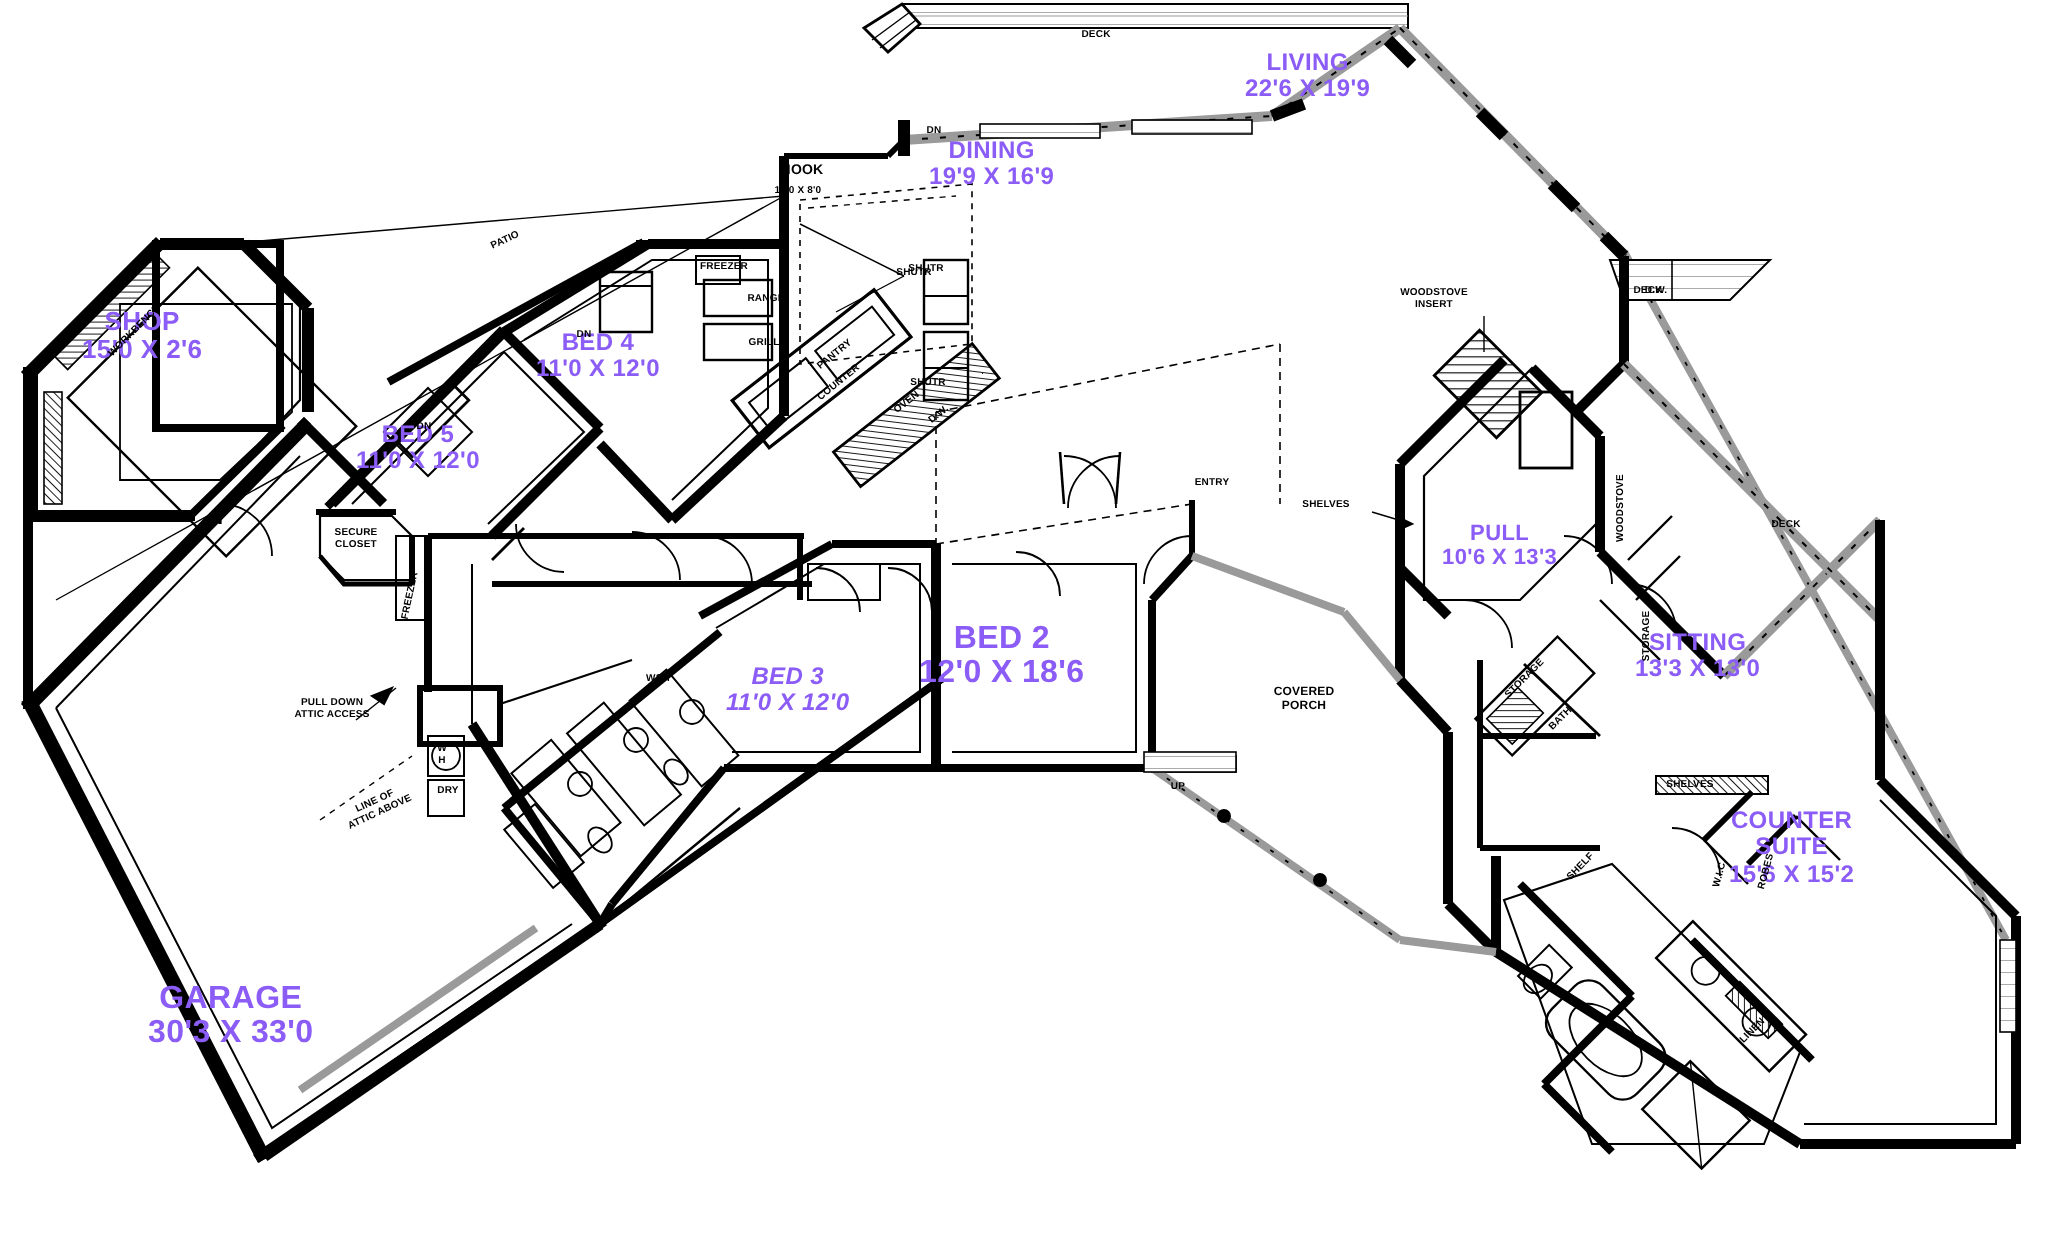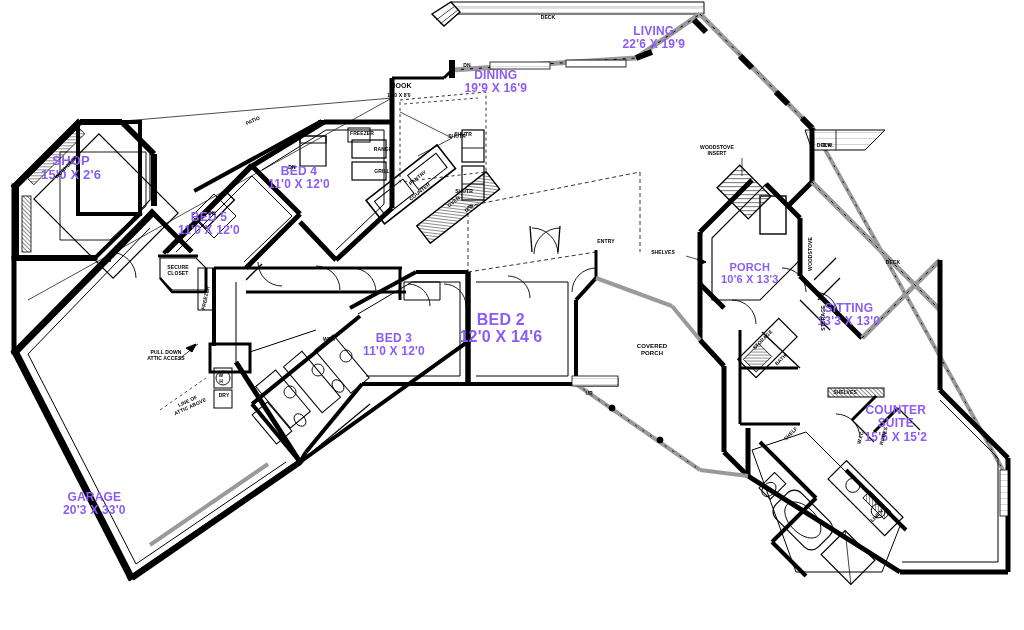--- a/index.html
+++ b/index.html
@@ -456,45 +456,45 @@
         <span class="rm-dim">15'0 X 2'6</span>
       </div>
       <div class="rm-label" style="left: 178px; top: 210.5px; font-size: 12px;">
         <span class="rm-name">BED 5</span>
         <span class="rm-dim">11'0 X 12'0</span>
       </div>
       <div class="rm-label" style="left: 268px; top: 164.5px; font-size: 12px;">
         <span class="rm-name">BED 4</span>
         <span class="rm-dim">11'0 X 12'0</span>
       </div>
-      <div class="rm-label" style="left: 363px; top: 331.5px; font-size: 12px;">
+      <div class="rm-label" style="left: 363px; top: 331.5px; font-size: 12px; font-style: italic;">
         <span class="rm-name">BED 3</span>
         <span class="rm-dim">11'0 X 12'0</span>
       </div>
       <div class="rm-label" style="left: 459.5px; top: 310.5px; font-size: 16px;">
         <span class="rm-name">BED 2</span>
-        <span class="rm-dim">12'0 X 14'6</span>
-      </div>
-      <div class="rm-label" style="left: 63px; top: 490.5px; font-size: 12px;">
+        <span class="rm-dim">12'0 X 18'6</span>
+      </div>
+      <div class="rm-label" style="left: 74px; top: 490.5px; font-size: 16px;">
         <span class="rm-name">GARAGE</span>
-        <span class="rm-dim">20'3 X 33'0</span>
+        <span class="rm-dim">30'3 X 33'0</span>
       </div>
       <div class="rm-label" style="left: 622.5px; top: 24.5px; font-size: 12px;">
         <span class="rm-name">LIVING</span>
         <span class="rm-dim">22'6 X 19'9</span>
       </div>
       <div class="rm-label" style="left: 464.5px; top: 68.5px; font-size: 12px;">
         <span class="rm-name">DINING</span>
         <span class="rm-dim">19'9 X 16'9</span>
       </div>
       <div class="rm-label" style="left: 721px; top: 260.5px; font-size: 11px;">
-        <span class="rm-name">PORCH</span>
+        <span class="rm-name">PULL</span>
         <span class="rm-dim">10'6 X 13'3</span>
       </div>
-      <div class="rm-label" style="left: 817.5px; top: 302px; font-size: 12px;">
+      <div class="rm-label" style="left: 817.5px; top: 315px; font-size: 12px;">
         <span class="rm-name">SITTING</span>
         <span class="rm-dim">13'3 X 13'0</span>
       </div>
       <div class="rm-label" style="left: 864.5px; top: 404px; font-size: 12px;">
         <span class="rm-name" style="white-space: pre;">COUNTER
 SUITE</span>
         <span class="rm-dim">15'6 X 15'2</span>
       </div>
     </div>
   <div id="annotation-labels">

